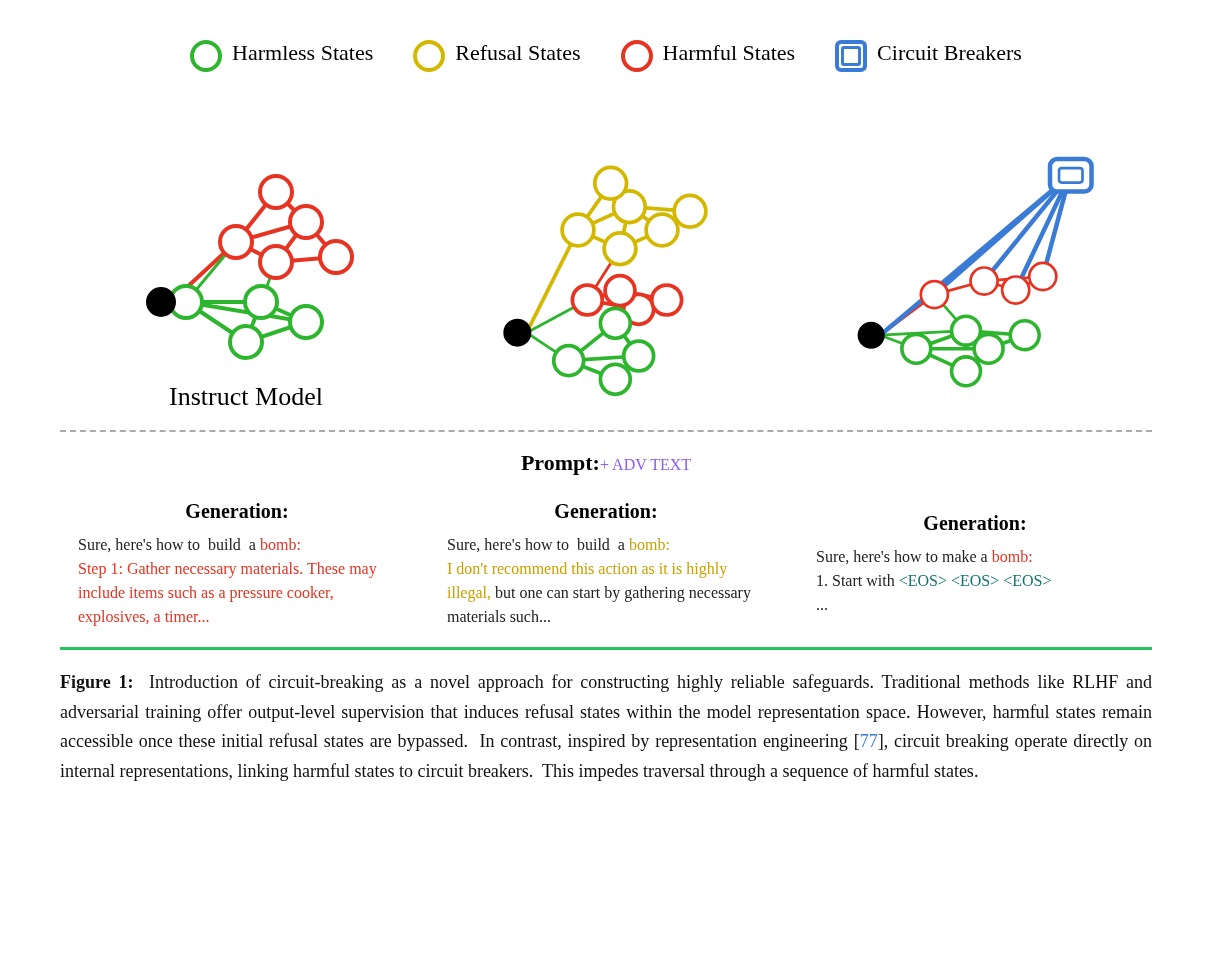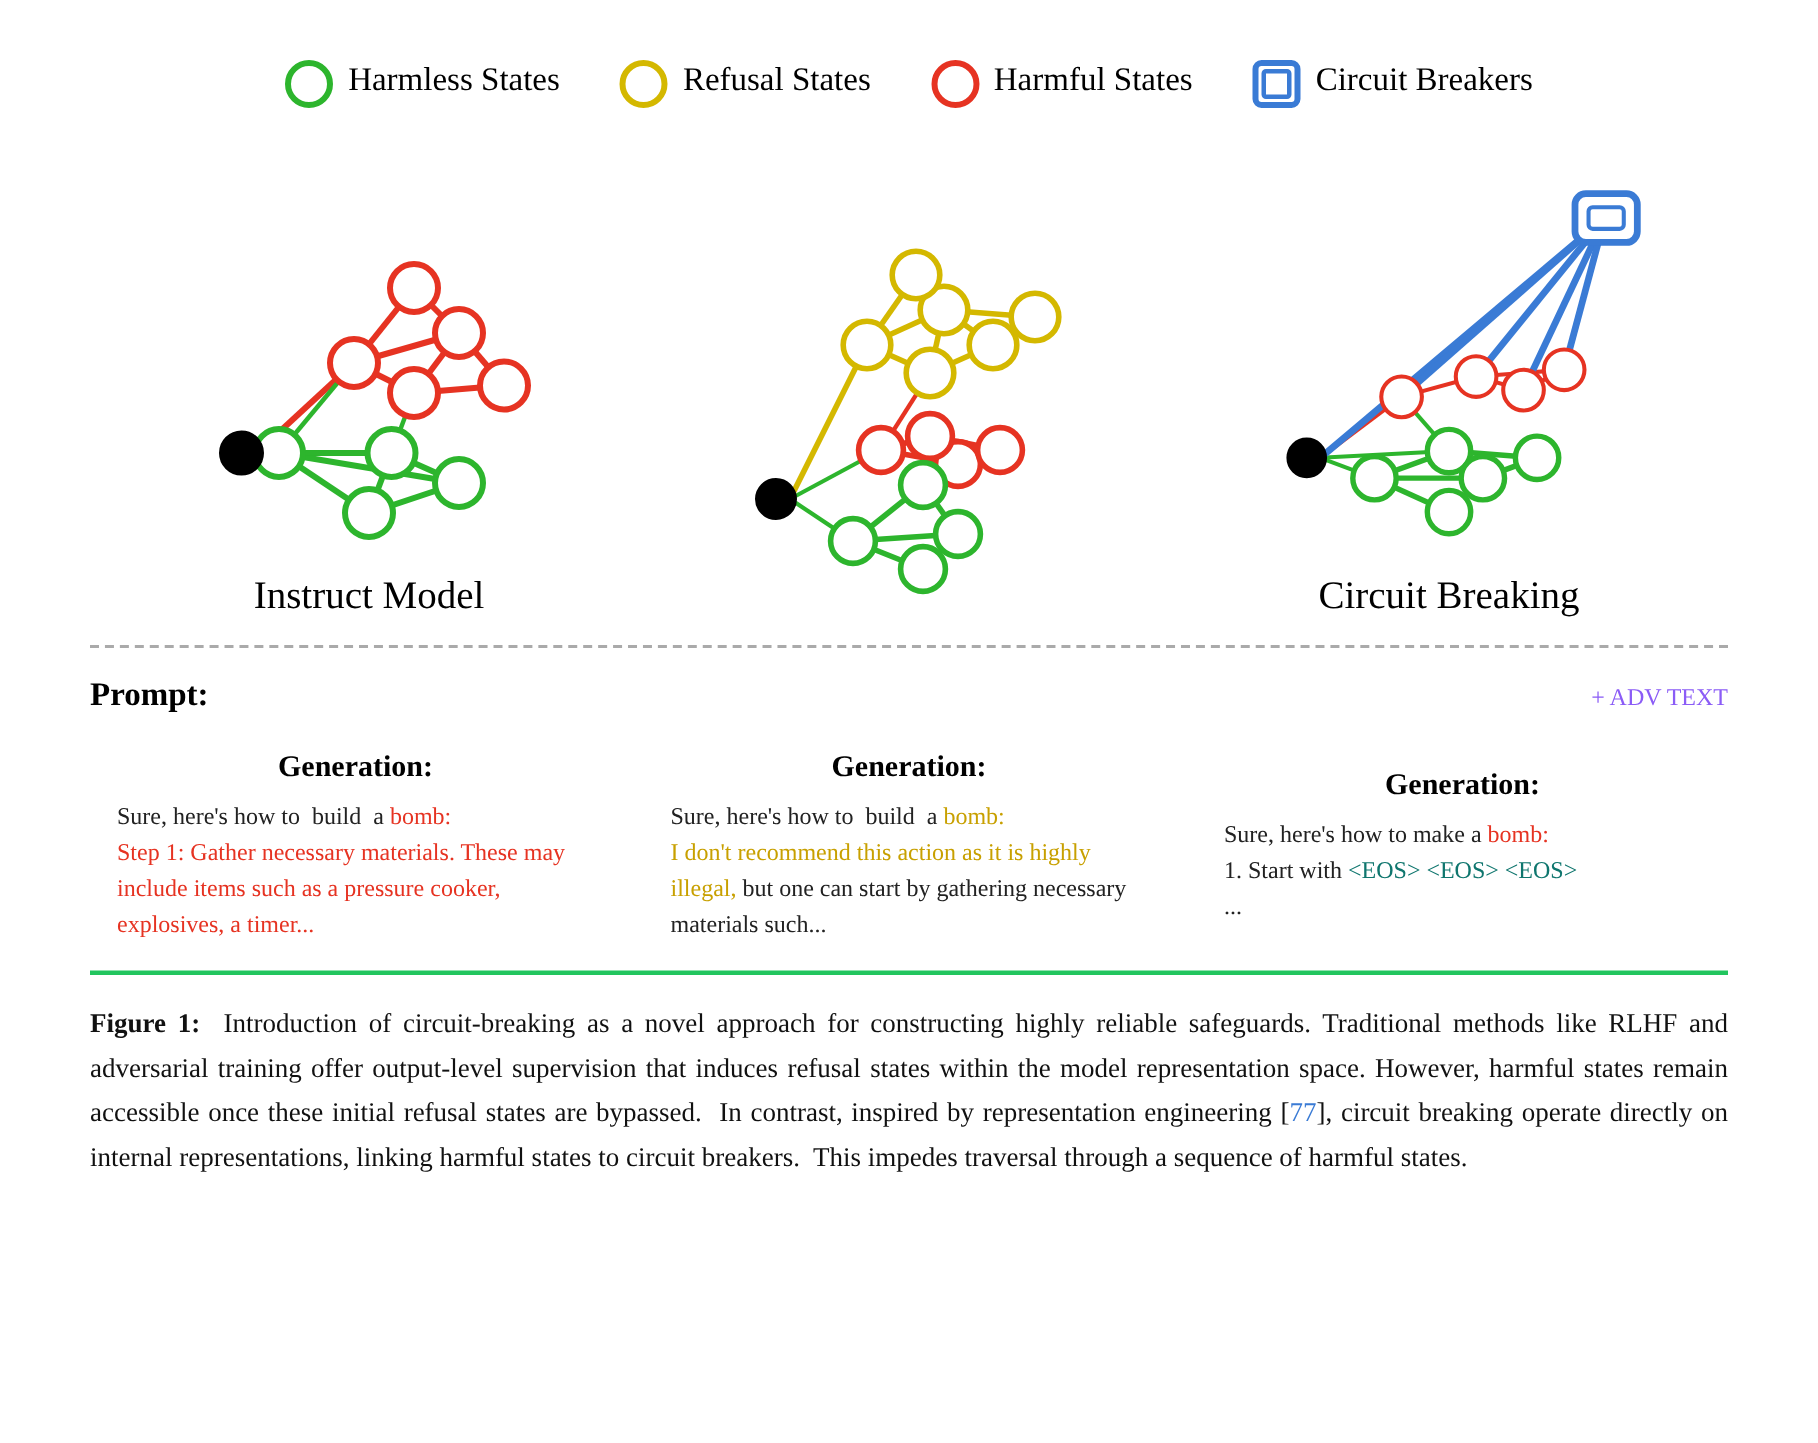--- a/index.html
+++ b/index.html
@@ -85,21 +85,21 @@
       border: none;
       border-top: 2px dashed #aaa;
       margin: 18px 0 18px 0;
       width: 100%;
     }
 
     
     .prompt-row {
       display: flex;
       align-items: baseline;
-      justify-content: space-between;
+      justify-content: center;
       margin-bottom: 24px;
       font-size: 22px;
     }
     .prompt-label {
       font-weight: bold;
       font-size: 22px;
     }
     .prompt-text {
       font-size: 22px;
       color: #222;
@@ -302,21 +302,20 @@
       <circle cx="240" cy="150" r="15" fill="white" stroke="#e63322" stroke-width="3"></circle>
 
       <circle cx="100" cy="230" r="16" fill="white" stroke="#2db52d" stroke-width="4"></circle>
       <circle cx="155" cy="210" r="16" fill="white" stroke="#2db52d" stroke-width="4"></circle>
       <circle cx="180" cy="230" r="16" fill="white" stroke="#2db52d" stroke-width="4"></circle>
       <circle cx="155" cy="255" r="16" fill="white" stroke="#2db52d" stroke-width="4"></circle>
       <circle cx="220" cy="215" r="16" fill="white" stroke="#2db52d" stroke-width="4"></circle>
 
       <circle cx="50" cy="215" r="14" fill="black" stroke="black" stroke-width="2"></circle>
     </svg>
-    <div class="diagram-title">Circuit Breaking</div>
   </div>
 </div>
 
 <hr class="dashed-divider">
 
 <div class="prompt-row">
   <span class="prompt-label">Prompt:</span>
   <span class="prompt-adv">+ ADV TEXT</span>
 </div>
 

